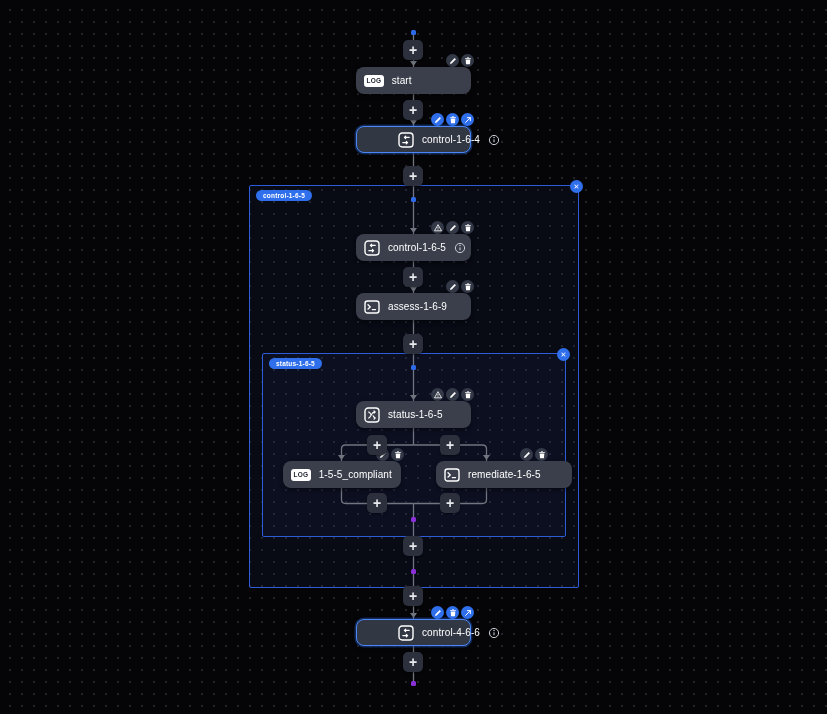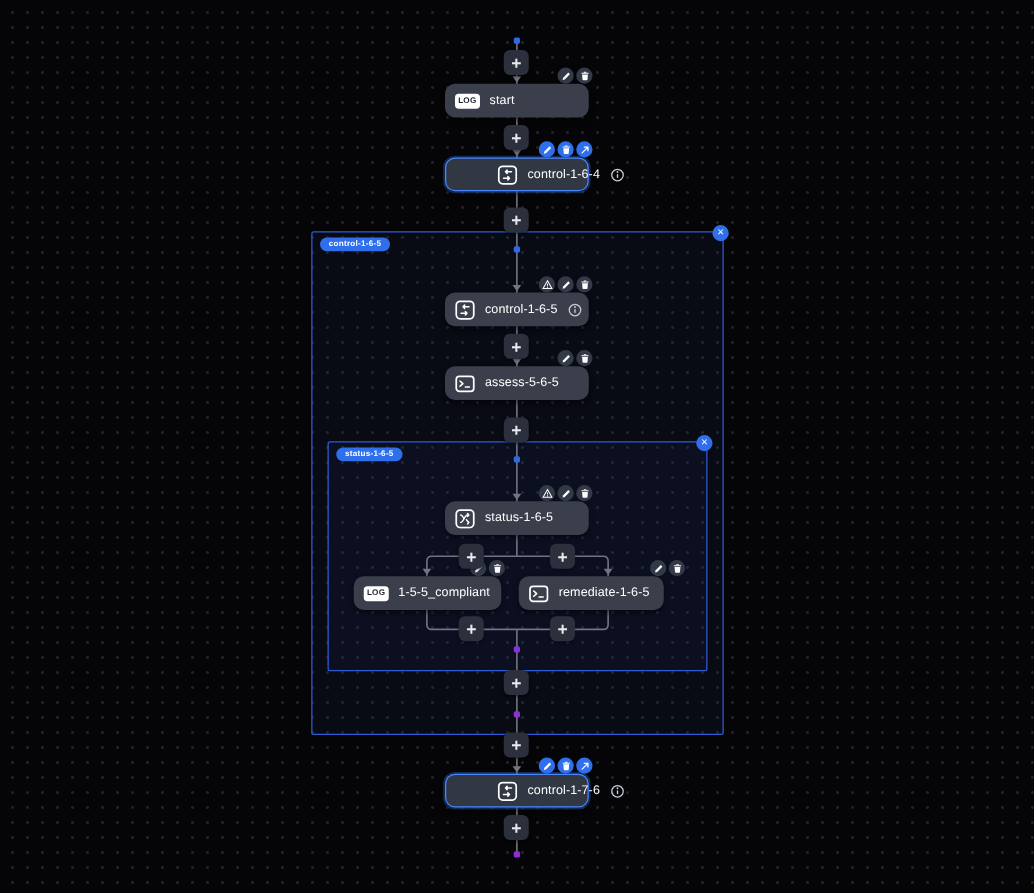--- a/index.html
+++ b/index.html
@@ -143,59 +143,59 @@
   </div>
 
   <div class="node" style="left:356px;top:293px">
     <span class="node-icon">
       <svg width="16" height="16" viewBox="0 0 16 16">
           <rect x="1" y="2" width="14" height="12" rx="2.5" fill="none" stroke="#fff" stroke-width="1.4"></rect>
           <path d="M4 5.8 l2.3 2.1 L4 10" stroke="#fff" stroke-width="1.3" fill="none" stroke-linecap="round" stroke-linejoin="round"></path>
           <line x1="8.3" y1="10.6" x2="11.5" y2="10.6" stroke="#fff" stroke-width="1.3" stroke-linecap="round"></line>
         </svg>
     </span>
-    <span class="node-label">assess-5-6-5</span>
+    <span class="node-label">assess-1-6-9</span>
   </div>
 
   <div class="node" style="left:356px;top:401px">
     <span class="node-icon">
       <svg width="16" height="16" viewBox="0 0 16 16">
           <rect x="1" y="1" width="14" height="14" rx="3.2" fill="none" stroke="#fff" stroke-width="1.4"></rect>
           <path d="M4.5 11 C7 11 7.5 5 10 5 H11.2 M11.2 5 l-1.2 -1.2 M11.2 5 l-1.2 1.2 M4.5 5 C5.8 5 6.3 6.4 6.9 7.5 M9.1 8.7 c.5 1 1.2 2.3 2.1 2.3 M11.2 11 l-1.2 -1.2 M11.2 11 l-1.2 1.2" stroke="#fff" stroke-width="1.1" fill="none" stroke-linecap="round"></path>
         </svg>
     </span>
     <span class="node-label">status-1-6-5</span>
   </div>
 
   <div class="node" style="left:283px;top:461px;width:118px">
     <span class="node-icon">
       <span class="log-badge">LOG</span>
     </span>
     <span class="node-label">1-5-5_compliant</span>
   </div>
 
-  <div class="node" style="left:415px;top:461px;width:116px">
+  <div class="node" style="left:436px;top:461px;width:136px">
     <span class="node-icon">
       <svg width="16" height="16" viewBox="0 0 16 16">
           <rect x="1" y="2" width="14" height="12" rx="2.5" fill="none" stroke="#fff" stroke-width="1.4"></rect>
           <path d="M4 5.8 l2.3 2.1 L4 10" stroke="#fff" stroke-width="1.3" fill="none" stroke-linecap="round" stroke-linejoin="round"></path>
           <line x1="8.3" y1="10.6" x2="11.5" y2="10.6" stroke="#fff" stroke-width="1.3" stroke-linecap="round"></line>
         </svg>
     </span>
     <span class="node-label">remediate-1-6-5</span>
   </div>
 
   <div class="node selected" style="left:356px;top:619px">
     <span class="node-icon">
       <svg width="16" height="16" viewBox="0 0 16 16">
           <rect x="1" y="1" width="14" height="14" rx="3.2" fill="none" stroke="#fff" stroke-width="1.4"></rect>
           <path d="M11.2 5.4 H6.4 M6.4 5.4 L7.7 4.1 M6.4 5.4 L7.7 6.7 M4.8 10.6 H9.6 M9.6 10.6 L8.3 9.3 M9.6 10.6 L8.3 11.9" stroke="#fff" stroke-width="1.2" fill="none" stroke-linecap="round"></path>
         </svg>
     </span>
-    <span class="node-label">control-1-7-6</span>
+    <span class="node-label">control-4-6-6</span>
     <span class="info-btn">
       <svg width="12" height="12" viewBox="0 0 12 12">
           <circle cx="6" cy="6" r="4.6" fill="none" stroke="#c7ccd6" stroke-width="1"></circle>
           <rect x="5.45" y="5.2" width="1.1" height="3.1" rx=".5" fill="#c7ccd6"></rect>
           <circle cx="6" cy="3.6" r=".75" fill="#c7ccd6"></circle>
         </svg>
     </span>
   </div>
 
   <div class="toolbar" style="right:353px;top:54px">

